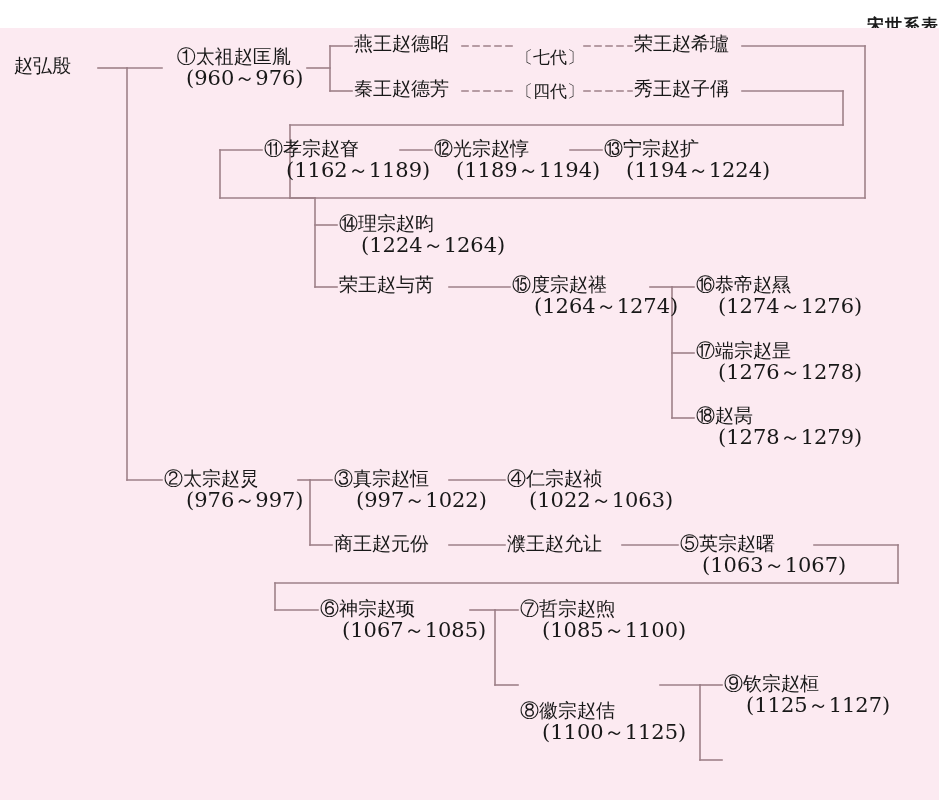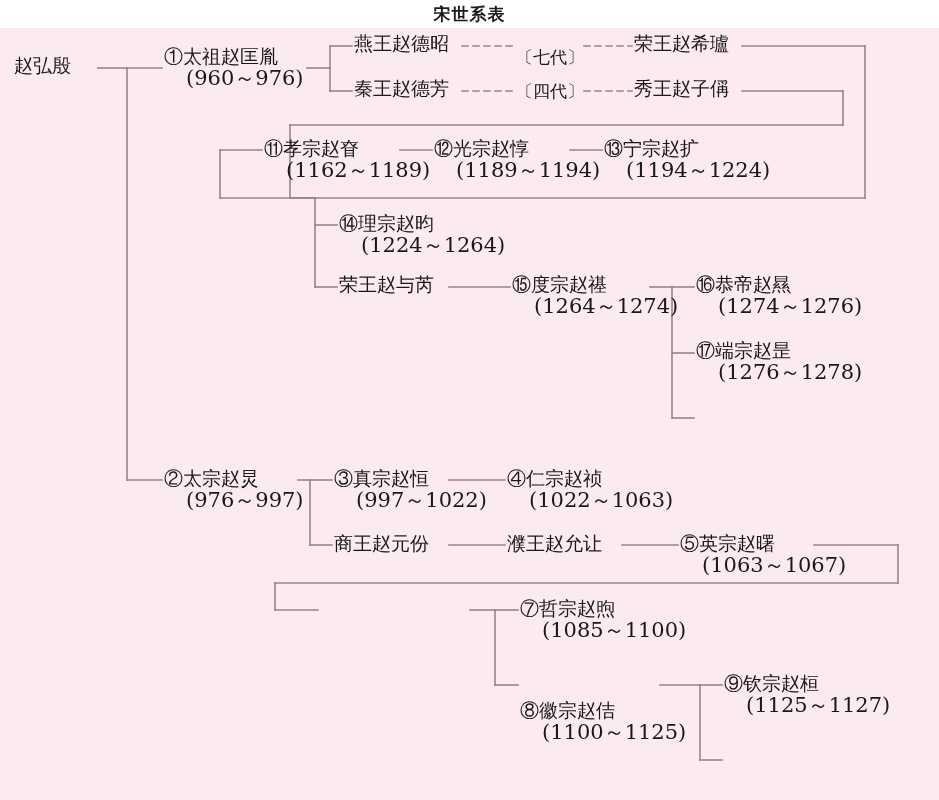--- a/index.html
+++ b/index.html
@@ -5,22 +5,22 @@
 <style>
   html,body{margin:0;padding:0;}
   body{
     width:939px;height:800px;
     background:#ffffff;
     font-family:"DejaVu Serif","Liberation Serif",serif;
     overflow:hidden;
   }
   #page{position:relative;width:939px;height:800px;background:#ffffff;}
   #title{
-    position:absolute;left:0;top:1px;width:939px;height:28px;
-    text-align:center;line-height:26px;
+    position:absolute;left:0;top:12px;width:939px;height:28px;
+    text-align:right;line-height:26px;
     font-size:17px;font-weight:bold;color:#1b1b1b;
     font-family:"DejaVu Sans","Liberation Sans",sans-serif;
     letter-spacing:1px;
   }
   #canvas{
     position:absolute;left:0;top:28px;width:939px;height:772px;
     background:#fceaf1;
   }
   #lines{position:absolute;left:0;top:0;width:939px;height:772px;}
   .node{
@@ -124,21 +124,21 @@
         <path d="M700 657 L722 657"></path>
         <path d="M700 732 L722 732"></path>
 
       </g>
     </svg>
 
     <div class="node noyear" style="left:14px;top:27px;">
       <span class="nm">赵弘殷</span>
     </div>
 
-    <div class="node" style="left:164px;top:18px;">
+    <div class="node" style="left:164px;top:18px;text-align:center;">
       <span class="nm">①太祖赵匡胤</span>
       <span class="yr">(960～976)</span>
     </div>
 
     <div class="node noyear" style="left:354px;top:5px;">
       <span class="nm">燕王赵德昭</span>
     </div>
 
     <div class="node noyear" style="left:354px;top:50px;">
       <span class="nm">秦王赵德芳</span>
@@ -187,20 +187,24 @@
     <div class="node" style="left:696px;top:246px;">
       <span class="nm">⑯恭帝赵㬎</span>
       <span class="yr">(1274～1276)</span>
     </div>
 
     <div class="node" style="left:696px;top:312px;">
       <span class="nm">⑰端宗赵昰</span>
       <span class="yr">(1276～1278)</span>
     </div>
 
+    <div class="node" style="left:696px;top:377px;">
+      <span class="nm">⑱赵昺</span>
+      <span class="yr">(1278～1279)</span>
+    </div>
 
     <div class="node" style="left:164px;top:440px;">
       <span class="nm">②太宗赵炅</span>
       <span class="yr">(976～997)</span>
     </div>
 
     <div class="node" style="left:334px;top:440px;">
       <span class="nm">③真宗赵恒</span>
       <span class="yr">(997～1022)</span>
     </div>
@@ -216,20 +220,24 @@
 
     <div class="node noyear" style="left:507px;top:505px;">
       <span class="nm">濮王赵允让</span>
     </div>
 
     <div class="node" style="left:680px;top:505px;">
       <span class="nm">⑤英宗赵曙</span>
       <span class="yr">(1063～1067)</span>
     </div>
 
+    <div class="node" style="left:320px;top:570px;">
+      <span class="nm">⑥神宗赵顼</span>
+      <span class="yr">(1067～1085)</span>
+    </div>
 
     <div class="node" style="left:520px;top:570px;">
       <span class="nm">⑦哲宗赵煦</span>
       <span class="yr">(1085～1100)</span>
     </div>
 
     <div class="node" style="left:520px;top:645px;margin-top:27px;">
       <span class="nm">⑧徽宗赵佶</span>
       <span class="yr">(1100～1125)</span>
     </div>

